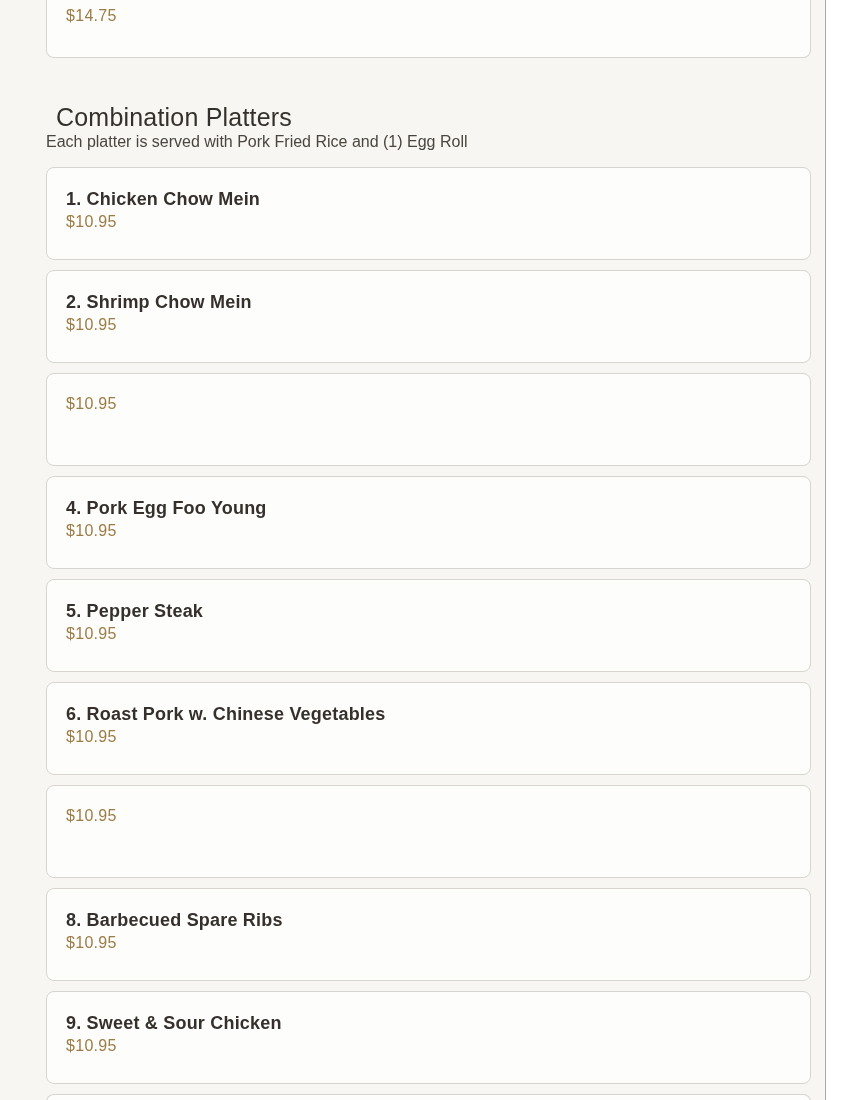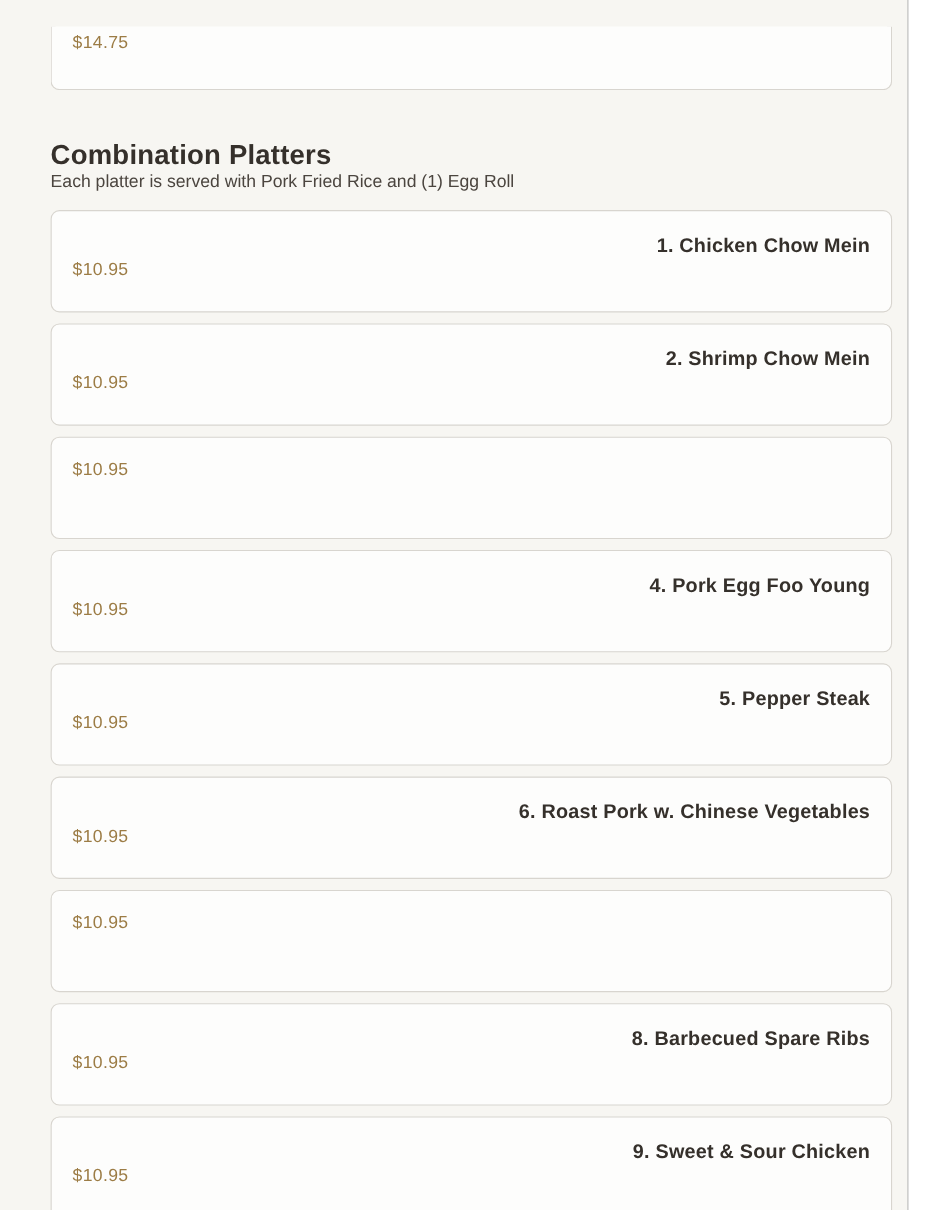--- a/index.html
+++ b/index.html
@@ -35,31 +35,31 @@
     border: 1px solid #d8d5cf;
     border-radius: 8px;
   }
   .card-partial-top {
     height: 58px;
     border-top: none;
     border-top-left-radius: 0;
     border-top-right-radius: 0;
     padding: 5px 19px 0 19px;
     overflow: hidden;
-    margin-top: 24px;
   }
   .section-header {
     margin-top: 45px;
   }
   .section-title {
     font-size: 25px;
     line-height: 28px;
-    font-weight: 700;
+    font-weight: 400;
     color: #35302b;
     letter-spacing: 0.2px;
+    margin-left: 10px;
   }
   .section-desc {
     font-size: 16px;
     line-height: 21px;
     font-weight: 400;
     color: #4b453f;
   }
   .menu-list {
     margin-top: 15px;
   }
@@ -69,21 +69,20 @@
     margin-bottom: 10px;
     overflow: hidden;
     cursor: pointer;
   }
   .item-name {
     font-size: 18px;
     line-height: 24px;
     font-weight: 700;
     color: #35302b;
     letter-spacing: 0.2px;
-    text-align: right;
   }
   .item-price {
     font-size: 16px;
     line-height: 21px;
     font-weight: 400;
     color: #9c7c45;
     letter-spacing: 0.3px;
   }
   .card-partial-bottom {
     height: 14px;

